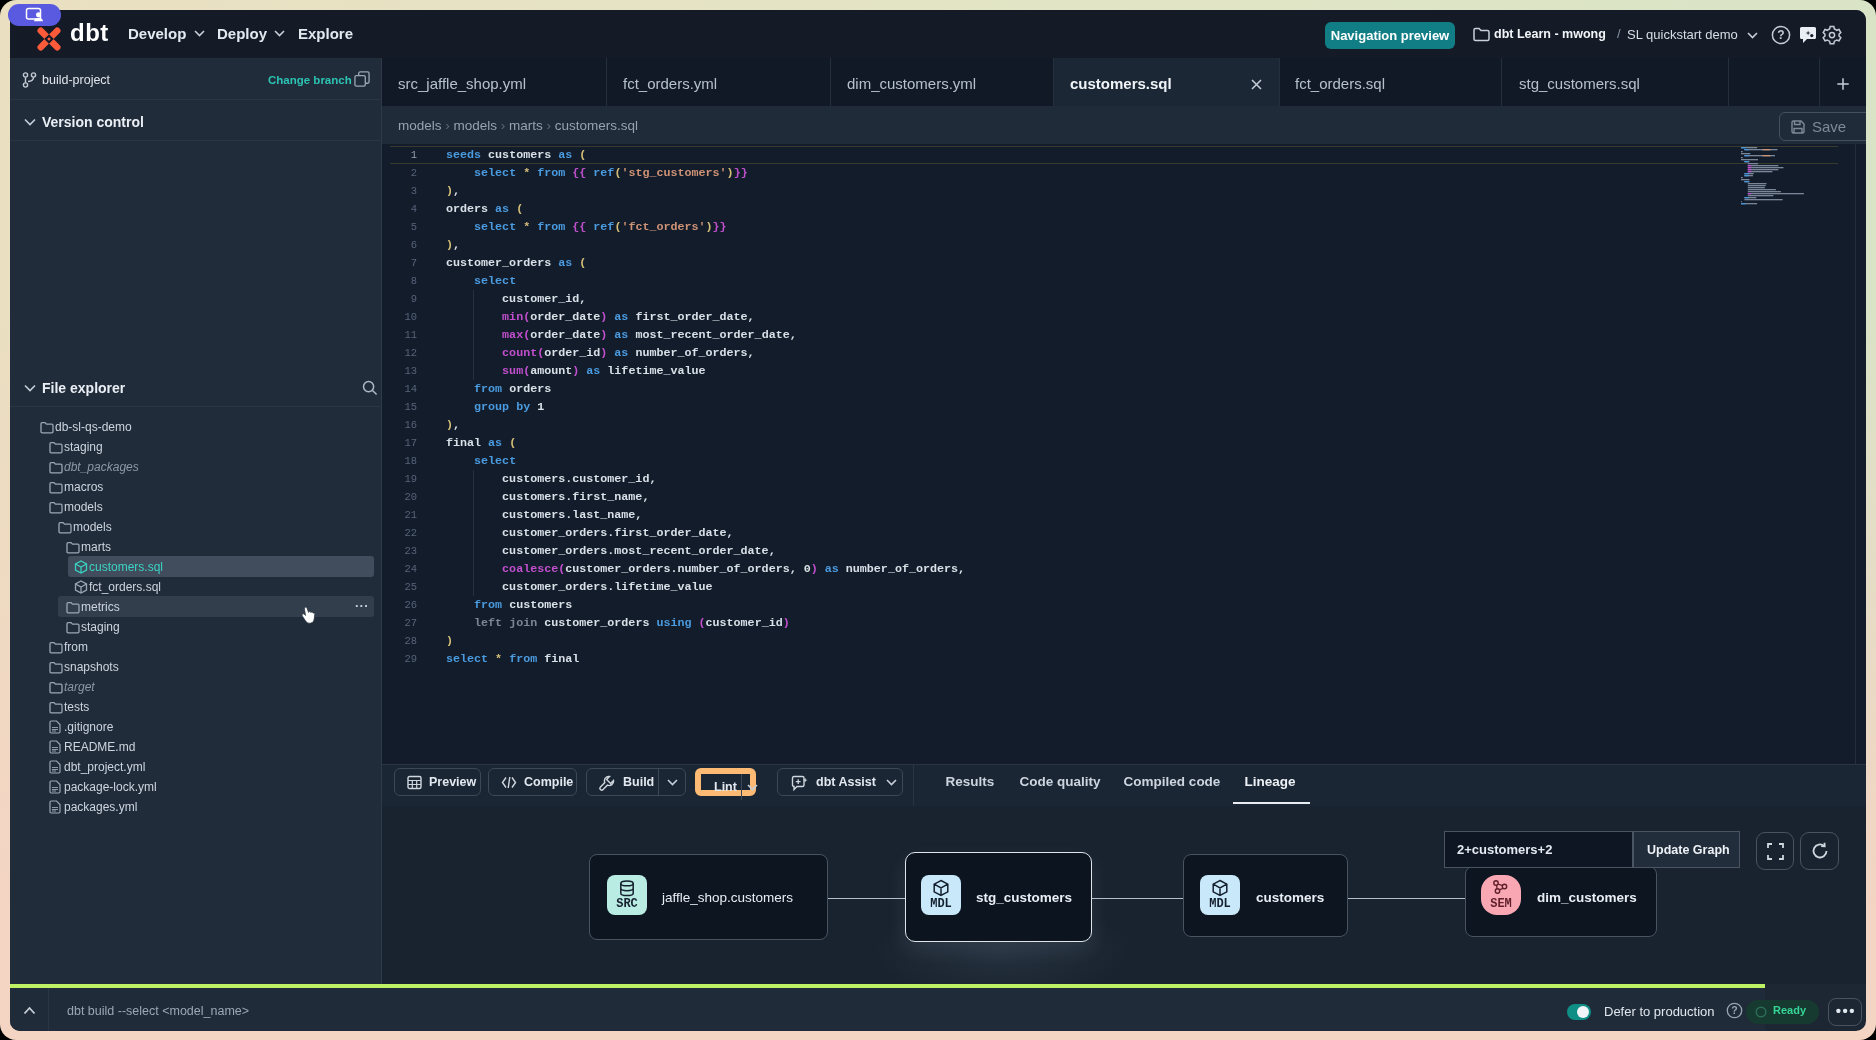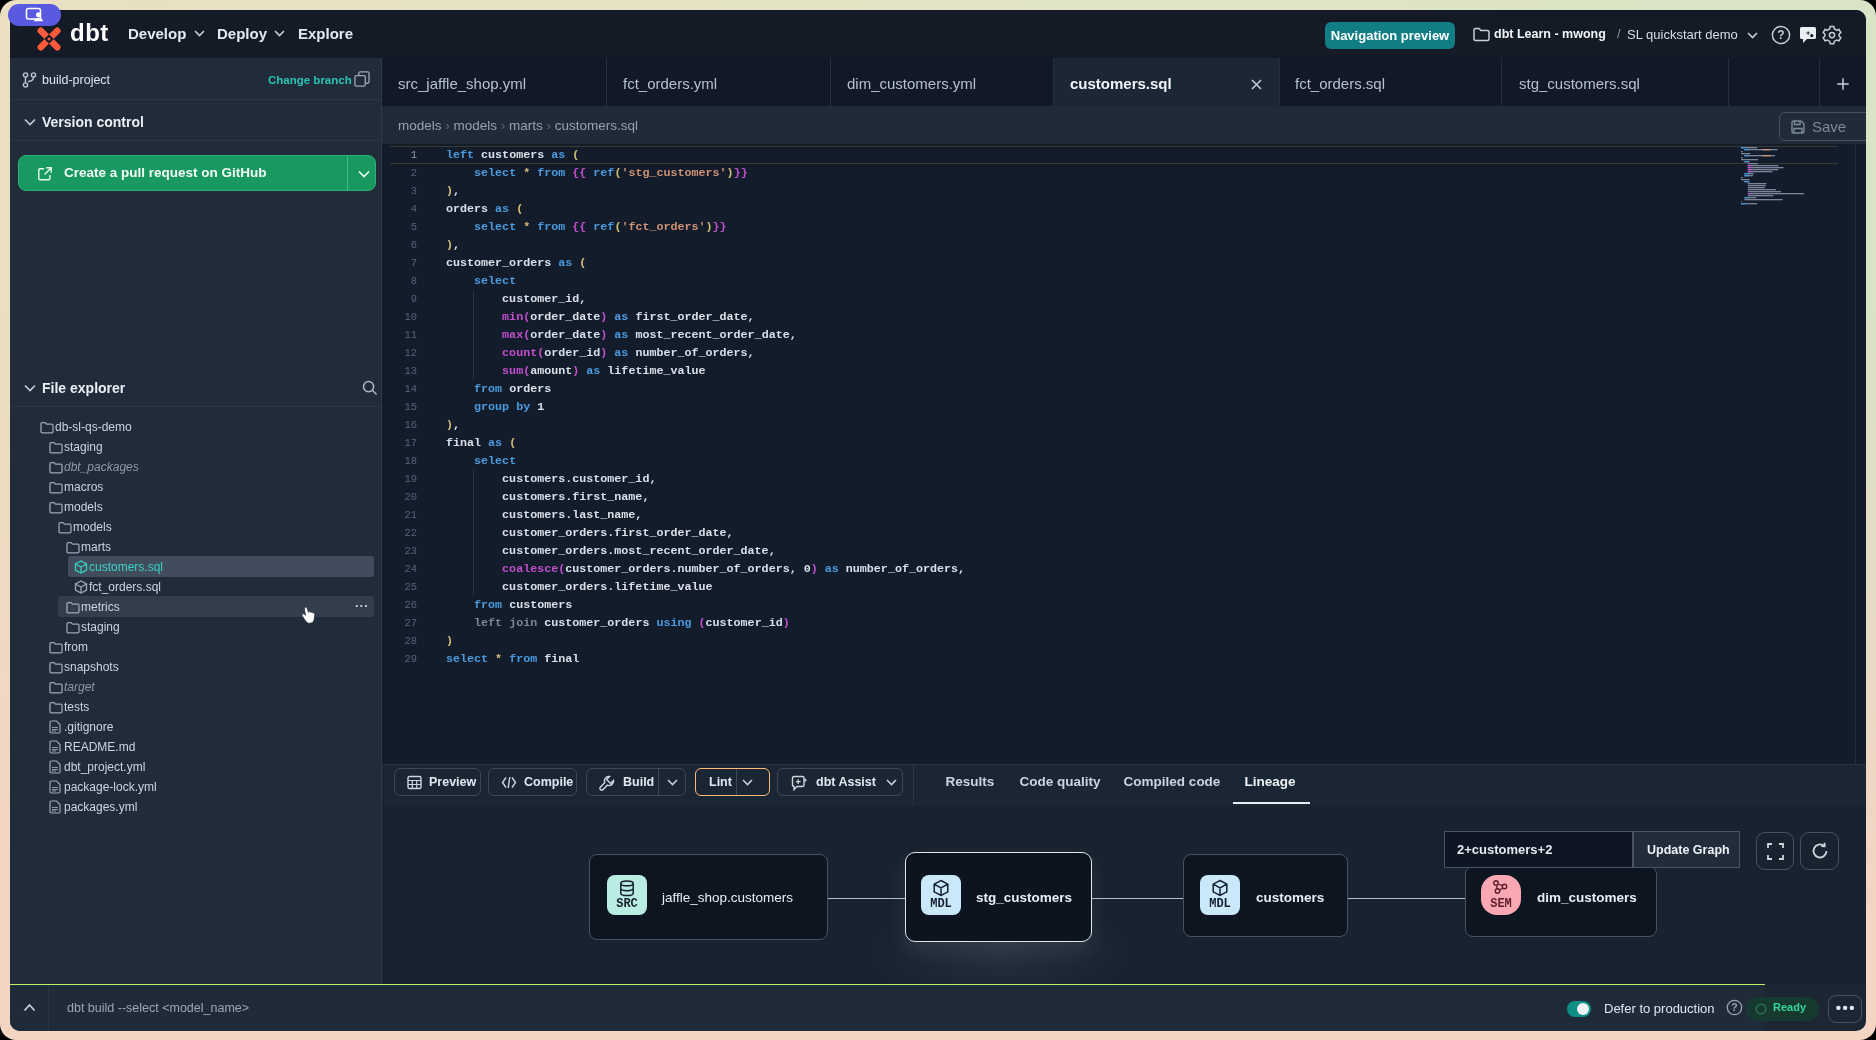--- a/index.html
+++ b/index.html
@@ -73,31 +73,20 @@
   <svg class="abs" style="left:344px;top:13px" width="16" height="16" viewBox="0 0 17 17">
         <rect x="5" y="1" width="11" height="12" rx="1.5" fill="none" stroke="#9aa7b6" stroke-width="1.4"></rect>
         <rect x="1" y="5" width="11" height="11" rx="1.5" fill="#212c3a" stroke="#9aa7b6" stroke-width="1.4"></rect>
       </svg>
   <div class="abs" style="left:0;top:41px;width:372px;height:1px;background:#2b3644"></div>
   <svg class="abs" style="left:14px;top:60px" width="12" height="8" viewBox="0 0 12 8">
         <path d="M1 1.5 L6 6.5 L11 1.5" stroke="#c6cfd9" stroke-width="1.6" fill="none"></path>
       </svg>
   <div class="abs" style="left:32px;top:56px;font-size:14px;font-weight:bold;color:#eaeff5">Version control</div>
   <div class="abs" style="left:0;top:82px;width:372px;height:1px;background:#2b3644"></div>
-  <div class="abs" style="left:8px;top:97px;width:358px;height:36px;background:#18995f;border:1px solid #2eb077;border-radius:8px;">
-    <svg class="abs" style="left:18px;top:10px" width="16" height="16" viewBox="0 0 18 18">
-          <path d="M8 3 L3.5 3 Q2 3 2 4.5 L2 14 Q2 15.5 3.5 15.5 L13 15.5 Q14.5 15.5 14.5 14 L14.5 10" fill="none" stroke="#eafaf1" stroke-width="1.6"></path>
-          <path d="M10.5 2 L16 2 L16 7.5 M15.5 2.5 L8.5 9.5" fill="none" stroke="#eafaf1" stroke-width="1.6"></path>
-        </svg>
-    <div class="abs" style="left:45px;top:9px;font-size:13.5px;font-weight:bold;color:#f4fbf7">Create a pull request on GitHub</div>
-    <div class="abs" style="left:328px;top:0;width:1px;height:34px;background:#3dbd86"></div>
-    <svg class="abs" style="left:339px;top:14px" width="12" height="8" viewBox="0 0 12 8">
-          <path d="M1 1.5 L6 6.5 L11 1.5" stroke="#eafaf1" stroke-width="1.7" fill="none"></path>
-        </svg>
-  </div>
   <svg class="abs" style="left:14px;top:326px" width="12" height="8" viewBox="0 0 12 8">
         <path d="M1 1.5 L6 6.5 L11 1.5" stroke="#c6cfd9" stroke-width="1.6" fill="none"></path>
       </svg>
   <div class="abs" style="left:32px;top:322px;font-size:14px;font-weight:bold;color:#eaeff5">File explorer</div>
   <svg class="abs" style="left:352px;top:322px" width="16" height="16" viewBox="0 0 17 17">
         <circle cx="7" cy="7" r="5.4" fill="none" stroke="#aeb9c6" stroke-width="1.6"></circle>
         <path d="M11.2 11.2 L15.5 15.5" stroke="#aeb9c6" stroke-width="1.6"></path>
       </svg>
   <div class="abs" style="left:0;top:348px;width:372px;height:1px;background:#2b3644"></div>
   <div id="tree">
@@ -257,21 +246,21 @@
 <span>20</span>
 <span>21</span>
 <span>22</span>
 <span>23</span>
 <span>24</span>
 <span>25</span>
 <span>26</span>
 <span>27</span>
 <span>28</span>
 <span>29</span></pre>
-    <pre id="code" class="abs" style="left:64px;top:2px;margin:0;font-family:&quot;Liberation Mono&quot;,monospace;font-size:11.7px;line-height:18px;font-weight:bold;color:#d9e0e8"><span class="k">left</span> customers <span class="k">as</span> <span class="y">(</span>
+    <pre id="code" class="abs" style="left:64px;top:2px;margin:0;font-family:&quot;Liberation Mono&quot;,monospace;font-size:11.7px;line-height:18px;font-weight:bold;color:#d9e0e8"><span class="k">seeds</span> customers <span class="k">as</span> <span class="y">(</span>
     <span class="k">select</span> <span class="y">*</span> <span class="k">from</span> <span class="m">{{</span> <span class="k">ref</span><span class="y">(</span><span class="s">'stg_customers'</span><span class="y">)</span><span class="m">}}</span>
 <span class="y">)</span>,
 orders <span class="k">as</span> <span class="y">(</span>
     <span class="k">select</span> <span class="y">*</span> <span class="k">from</span> <span class="m">{{</span> <span class="k">ref</span><span class="y">(</span><span class="s">'fct_orders'</span><span class="y">)</span><span class="m">}}</span>
 <span class="y">)</span>,
 customer_orders <span class="k">as</span> <span class="y">(</span>
     <span class="k">select</span>
         customer_id,
         <span class="m">min(</span>order_date<span class="m">)</span> <span class="k">as</span> first_order_date,
         <span class="m">max(</span>order_date<span class="m">)</span> <span class="k">as</span> most_recent_order_date,
@@ -361,21 +350,21 @@
   <div class="abs" style="left:204px;top:710px;width:100px;height:28px;border:1px solid #3d4857;border-radius:6px">
           <svg class="abs" style="left:12px;top:6px" width="16" height="16" viewBox="0 0 16 16">
             <path d="M10.5 1.5 A4.4 4.4 0 0 0 5.8 7.6 L1.5 11.9 A1.8 1.8 0 0 0 4.1 14.5 L8.4 10.2 A4.4 4.4 0 0 0 14.5 5.5 L11.6 8.4 L7.6 4.4 Z" fill="none" stroke="#cfd6de" stroke-width="1.4"></path>
           </svg>
           <div class="abs" style="left:36px;top:6px;font-size:12.5px;font-weight:600;color:#e2e8ef">Build</div>
           <div class="abs" style="left:71px;top:0;width:1px;height:26px;background:#3d4857"></div>
           <svg class="abs" style="left:80px;top:10px" width="11" height="7" viewBox="0 0 11 7">
             <path d="M1 1 L5.5 5.5 L10 1" stroke="#c6cfd9" stroke-width="1.6" fill="none"></path>
           </svg>
         </div>
-  <div class="abs" style="left:313px;top:710px;width:75px;height:28px;border:1px solid #fdba74;border-radius:6px">
+  <div class="abs" style="left:313px;top:710px;width:61px;height:28px;border:6px solid #fdba74;border-radius:6px">
           <div class="abs" style="left:13px;top:6px;font-size:12.5px;font-weight:600;color:#e2e8ef">Lint</div>
           <div class="abs" style="left:40px;top:0;width:1px;height:26px;background:#3d4857"></div>
           <svg class="abs" style="left:46px;top:10px" width="11" height="7" viewBox="0 0 11 7">
             <path d="M1 1 L5.5 5.5 L10 1" stroke="#c6cfd9" stroke-width="1.6" fill="none"></path>
           </svg>
         </div>
   <div class="abs" style="left:395px;top:710px;width:126px;height:28px;border:1px solid #3d4857;border-radius:6px">
           <svg class="abs" style="left:13px;top:6px" width="18" height="17" viewBox="0 0 18 17">
             <path d="M1.5 3 Q1.5 1.5 3 1.5 L11.5 1.5 Q13 1.5 13 3 L13 10 Q13 11.5 11.5 11.5 L6 11.5 L3 14.5 L3 11.5 Q1.5 11.5 1.5 10 Z" fill="none" stroke="#cfd6de" stroke-width="1.4"></path>
             <path d="M7.2 4.2 L7.2 9 M4.8 6.6 L9.6 6.6" stroke="#cfd6de" stroke-width="1.3"></path>
@@ -446,21 +435,21 @@
     </div>
     <div class="abs" style="left:1418px;top:26px;width:39px;height:38px;border:1px solid #49535f;border-radius:9px">
       <svg class="abs" style="left:10px;top:9px" width="18" height="18" viewBox="0 0 18 18">
             <path d="M15.5 9 A6.5 6.5 0 1 1 13.2 4" fill="none" stroke="#cfd6de" stroke-width="1.8"></path>
             <path d="M13.5 0.8 L13.7 4.4 L10.2 4.2" fill="none" stroke="#cfd6de" stroke-width="1.8"></path>
           </svg>
     </div>
   </div>
 </div>
 
-<div class="abs" id="statusbar" style="left:0;top:974px;width:1755px;height:47px;background:#202b39;border-top:1px solid #bef264;">
+<div class="abs" id="statusbar" style="left:0;top:974px;width:1755px;height:47px;background:#202b39;border-top:4px solid #bef264;">
   <svg class="abs" style="left:13px;top:18px" width="13" height="9" viewBox="0 0 13 9">
         <path d="M1.5 7.5 L6.5 2 L11.5 7.5" stroke="#c6cfd9" stroke-width="1.8" fill="none"></path>
       </svg>
   <div class="abs" style="left:38px;top:0;width:1px;height:47px;background:#2b3644"></div>
   <div class="abs" style="left:57px;top:16px;font-size:12.5px;color:#9aa7b7">dbt build --select &lt;model_name&gt;</div>
   <div class="abs" style="left:1557px;top:16px;width:24px;height:16px;border-radius:9px;background:#0f8e86">
     <div class="abs" style="left:10px;top:2px;width:12px;height:12px;border-radius:50%;background:#f2f5f8"></div>
   </div>
   <div class="abs" style="left:1594px;top:16px;font-size:13px;color:#dfe6ed">Defer to production</div>
   <svg class="abs" style="left:1716px;top:14px" width="17" height="17" viewBox="0 0 17 17">

